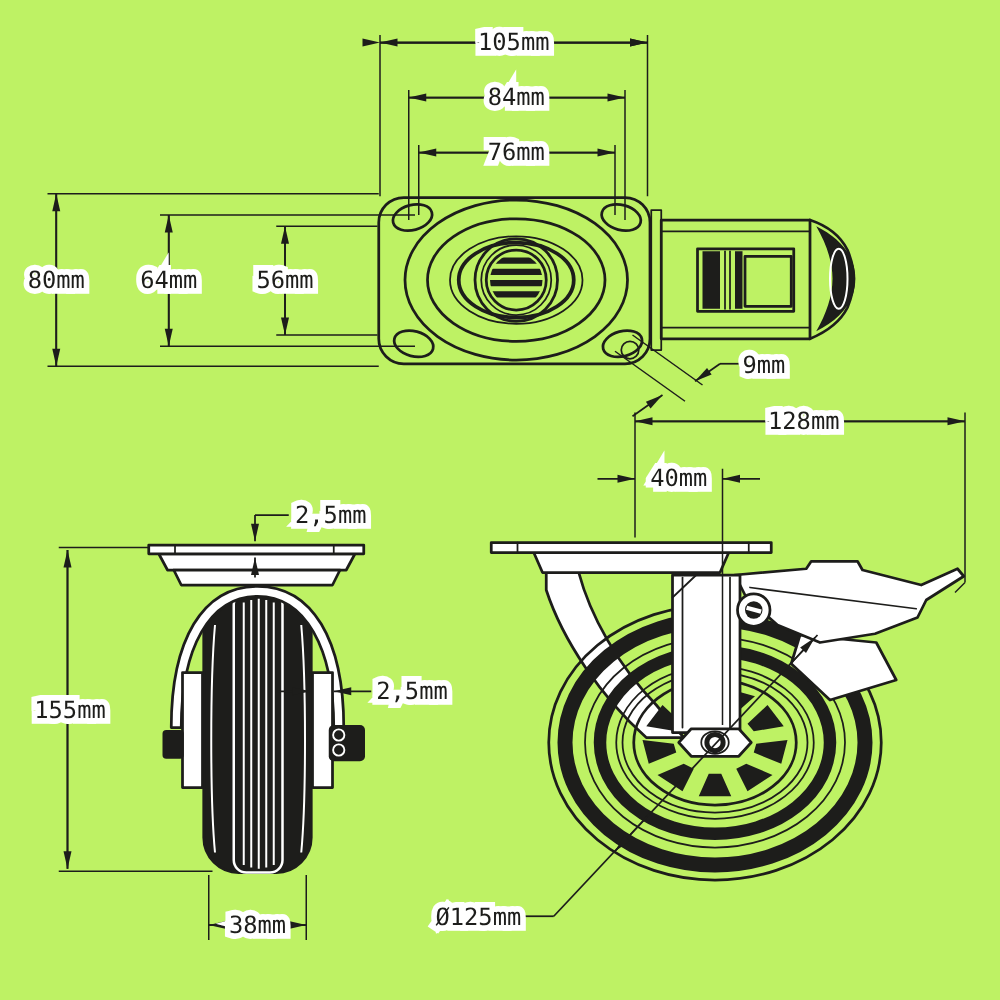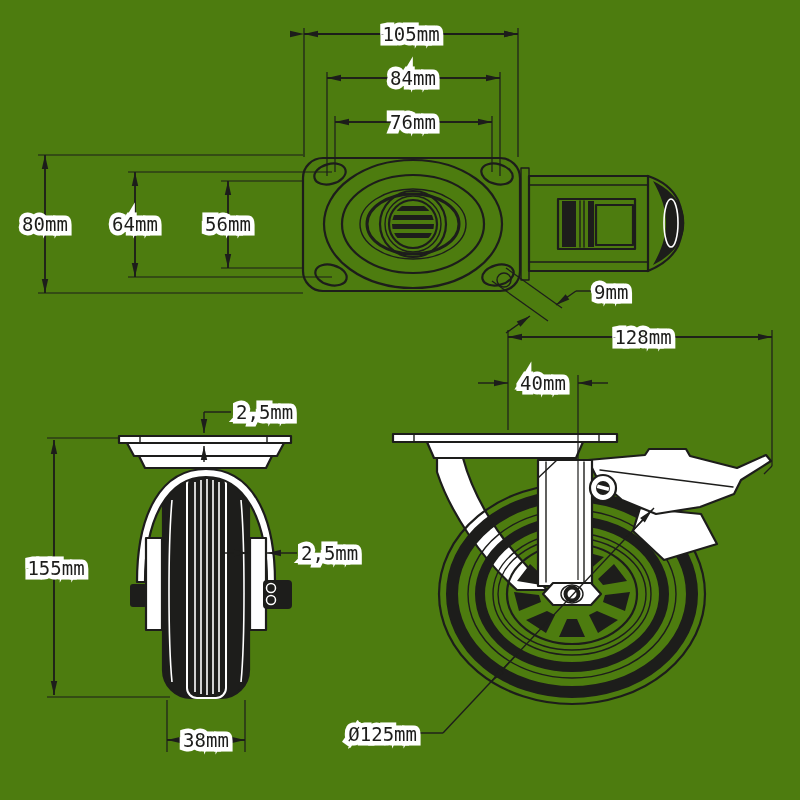--- a/index.html
+++ b/index.html
@@ -1,16 +1,16 @@
 <!DOCTYPE html>
 <html><head>
 <meta charset="utf-8">
 <style>
   html,body{margin:0;padding:0;background:#ffffff;}
-  .stage{width:800px;height:800px;background:#4d7c0f;position:relative;font-family:"DejaVu Sans Mono", monospace;}
+  .stage{width:800px;height:800px;background:#bef264;position:relative;font-family:"DejaVu Sans Mono", monospace;}
   svg{display:block}
   .part{stroke:#1d1d1b;fill:none;stroke-width:2.2;stroke-linejoin:round;stroke-linecap:round;}
   .thin{stroke-width:1.4;}
   .thick{stroke-width:3;}
   .dark{fill:#1d1d1b;stroke:none;}
   .whitefill{fill:#ffffff;}
   .dimline{stroke:#1d1d1b;stroke-width:1.4;fill:none;}
   .extline{stroke:#1d1d1b;stroke-width:1.2;fill:none;}
   .dim-text{font:19px "DejaVu Sans Mono", monospace;fill:#1d1d1b;stroke:#ffffff;stroke-width:9;paint-order:stroke;text-anchor:middle;dominant-baseline:central;}
   .anchor-start{text-anchor:start;}

